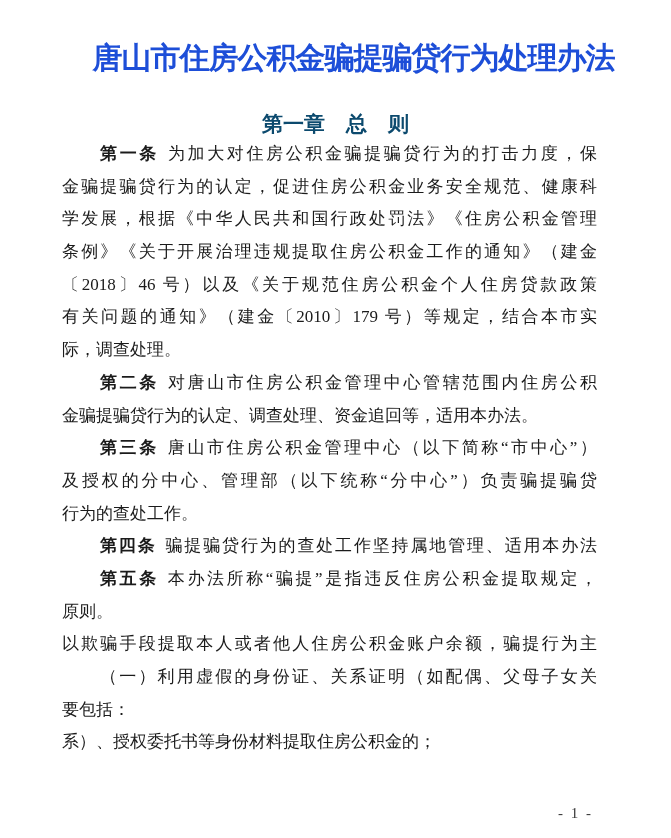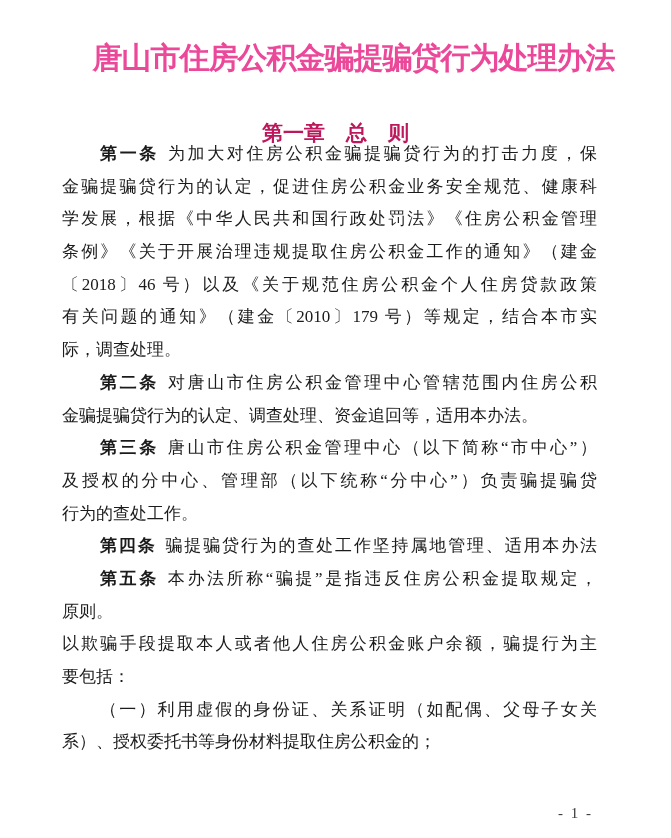--- a/index.html
+++ b/index.html
@@ -20,34 +20,34 @@
   .doc-title {
     position: absolute;
     top: 38px;
     left: 0;
     right: 0;
     margin: 0;
     text-align: center;
     font-size: 30px;
     font-weight: bold;
     letter-spacing: -1px;
-    color: #ec4899;
+    color: #1d4ed8;
     white-space: nowrap;
     padding-left: 36px;
   }
   .chapter-heading {
     position: absolute;
     top: 106px;
     left: 0;
     right: 0;
-    margin: 13px;
+    margin: 4px;
     text-align: center;
     font-size: 21px;
     font-weight: bold;
-    color: #be185d;
+    color: #0c4a6e;
     white-space: nowrap;
   }
   .doc-body {
     position: absolute;
     top: 138px;
     left: 62px;
     width: 535px;
     font-size: 17px;
   }
   .line {
@@ -96,19 +96,19 @@
       <div class="line last"><span>际，调查处理。</span></div>
       <div class="line indent"><span class="lead">第二条</span><span>对唐山市住房公积金管理中心管辖范围内住房公积</span></div>
       <div class="line last"><span>金骗提骗贷行为的认定、调查处理、资金追回等，适用本办法。</span></div>
       <div class="line indent"><span class="lead">第三条</span><span>唐山市住房公积金管理中心（以下简称“市中心”）</span></div>
       <div class="line"><span>及授权的分中心、管理部（以下统称“分中心”）负责骗提骗贷</span></div>
       <div class="line last"><span>行为的查处工作。</span></div>
       <div class="line indent"><span class="lead">第四条</span><span>骗提骗贷行为的查处工作坚持属地管理、适用本办法</span></div>
       <div class="line indent"><span class="lead">第五条</span><span>本办法所称“骗提”是指违反住房公积金提取规定，</span></div>
       <div class="line last"><span>原则。</span></div>
       <div class="line"><span>以欺骗手段提取本人或者他人住房公积金账户余额，骗提行为主</span></div>
+      <div class="line indent"><span>（一）利用虚假的身份证、关系证明（如配偶、父母子女关</span></div>
       <div class="line last"><span>要包括：</span></div>
-      <div class="line indent"><span>（一）利用虚假的身份证、关系证明（如配偶、父母子女关</span></div>
       <div class="line last"><span>系）、授权委托书等身份材料提取住房公积金的；</span></div>
     </div>
 
   <div class="page-number">- 1 -</div>
 </div>
 
 </body></html>

